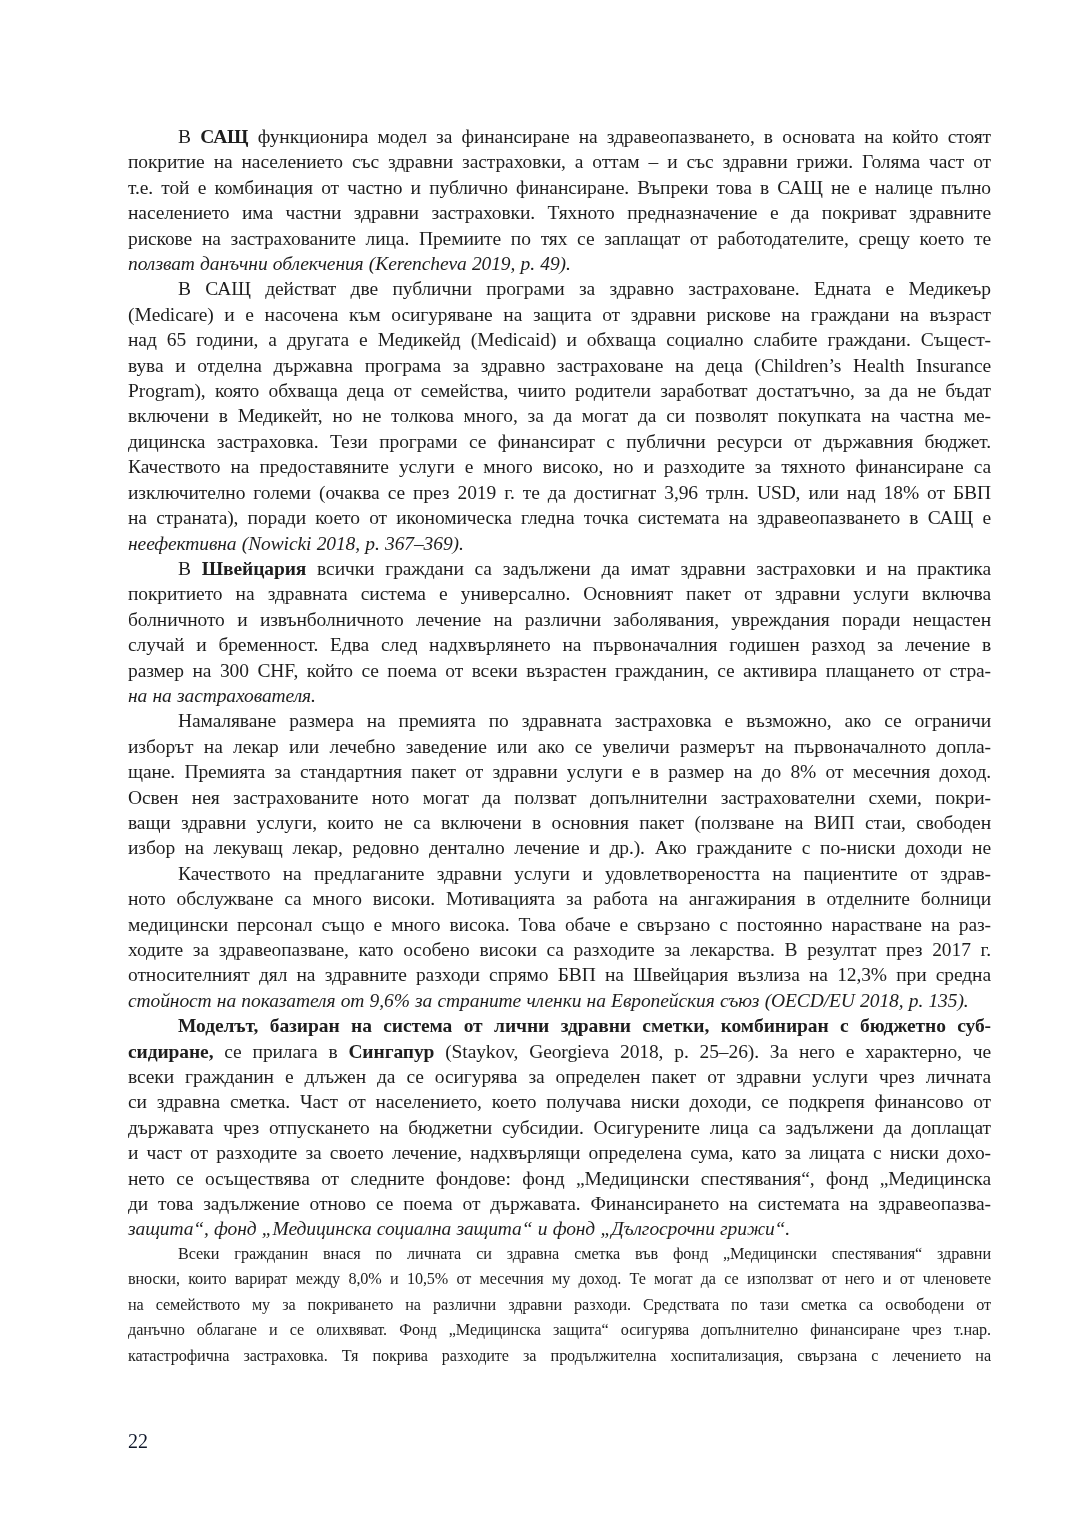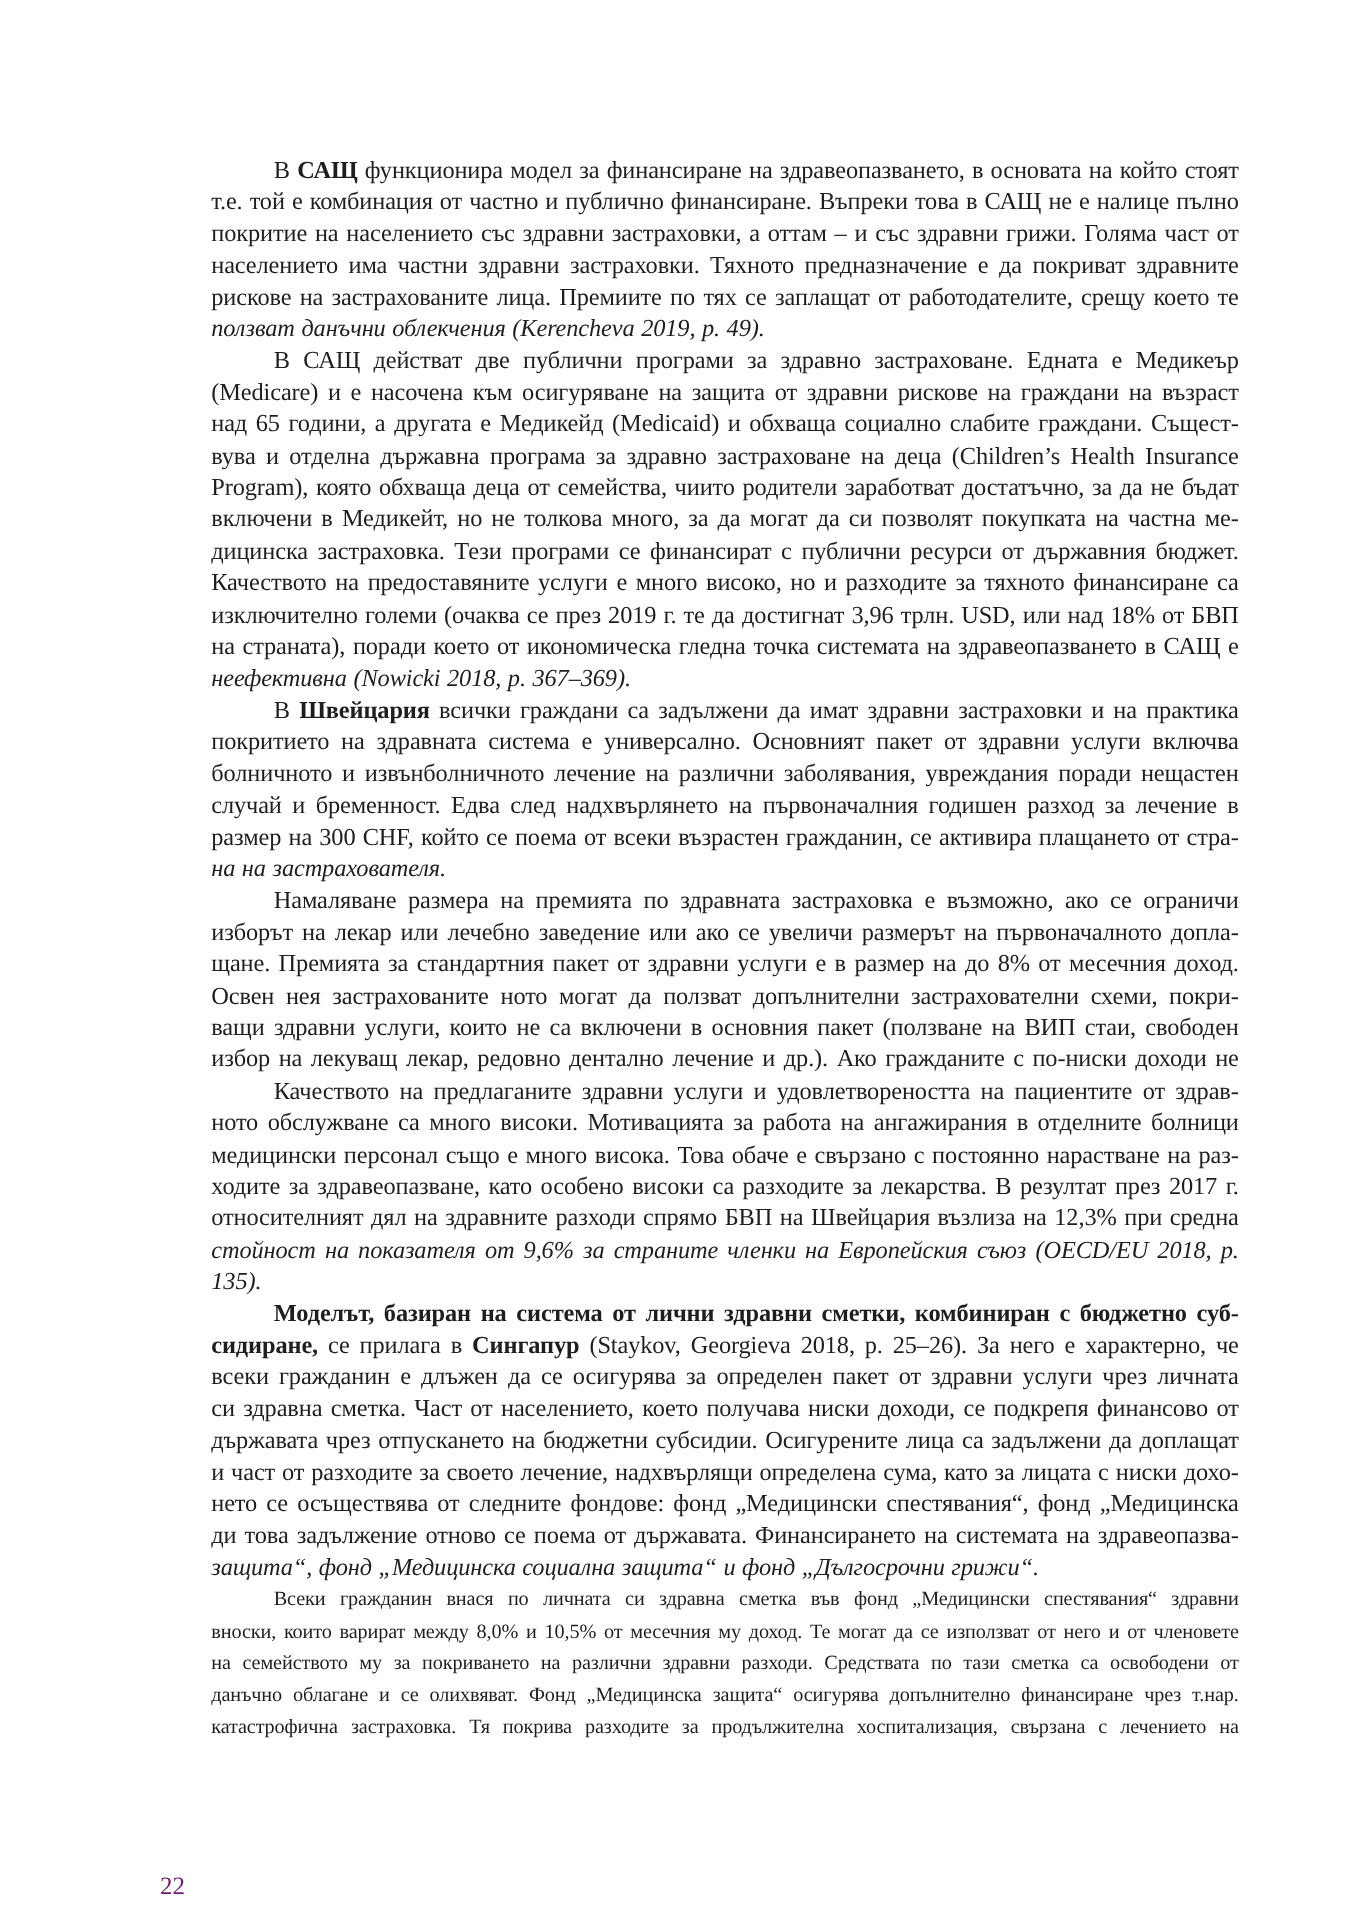--- a/index.html
+++ b/index.html
@@ -28,47 +28,46 @@
   }
   .para { margin: 0; padding: 0; }
   .line {
     font-size: 19.5px;
     line-height: 25.4px;
     text-align: justify;
     text-align-last: justify;
     letter-spacing: -0.1px;
     word-spacing: 0.5px;
     white-space: normal;
-    margin-left: 41px;
   }
   .para.small .line {
     font-size: 16.2px;
     line-height: 25.4px;
   }
   .line.indent { text-indent: 50px; }
   .line.last { text-align-last: left; font-style: italic; }
   .bold { font-weight: bold; }
   .page-number {
     position: absolute;
     left: 128px;
-    top: 1496px;
+    top: 1428px;
     font-size: 20px;
     line-height: 26px;
-    color: #701a75;
+    color: #0f172a;
   }
 </style>
 </head>
 <body>
 
 <main class="page">
   <div class="text-block">
       <div class="para body">
         <div class="line indent"><span>В </span><span class="bold">САЩ</span><span> функционира модел за финансиране на здравеопазването, в основата на който стоят</span></div>
+        <div class="line"><span>покритие на населението със здравни застраховки, а оттам – и със здравни грижи. Голяма част от</span></div>
         <div class="line"><span>т.е. той е комбинация от частно и публично финансиране. Въпреки това в САЩ не е налице пълно</span></div>
-        <div class="line"><span>покритие на населението със здравни застраховки, а оттам – и със здравни грижи. Голяма част от</span></div>
         <div class="line"><span>населението има частни здравни застраховки. Тяхното предназначение е да покриват здравните</span></div>
         <div class="line"><span>рискове на застрахованите лица. Премиите по тях се заплащат от работодателите, срещу което те</span></div>
         <div class="line last"><span>ползват данъчни облекчения (Kerencheva 2019, p. 49).</span></div>
       </div>
       <div class="para body">
         <div class="line indent"><span>В САЩ действат две публични програми за здравно застраховане. Едната е Медикеър</span></div>
         <div class="line"><span>(Medicare) и е насочена към осигуряване на защита от здравни рискове на граждани на възраст</span></div>
         <div class="line"><span>над 65 години, а другата е Медикейд (Medicaid) и обхваща социално слабите граждани. Същест-</span></div>
         <div class="line"><span>вува и отделна държавна програма за здравно застраховане на деца (Children’s Health Insurance</span></div>
         <div class="line"><span>Program), която обхваща деца от семейства, чиито родители заработват достатъчно, за да не бъдат</span></div>

